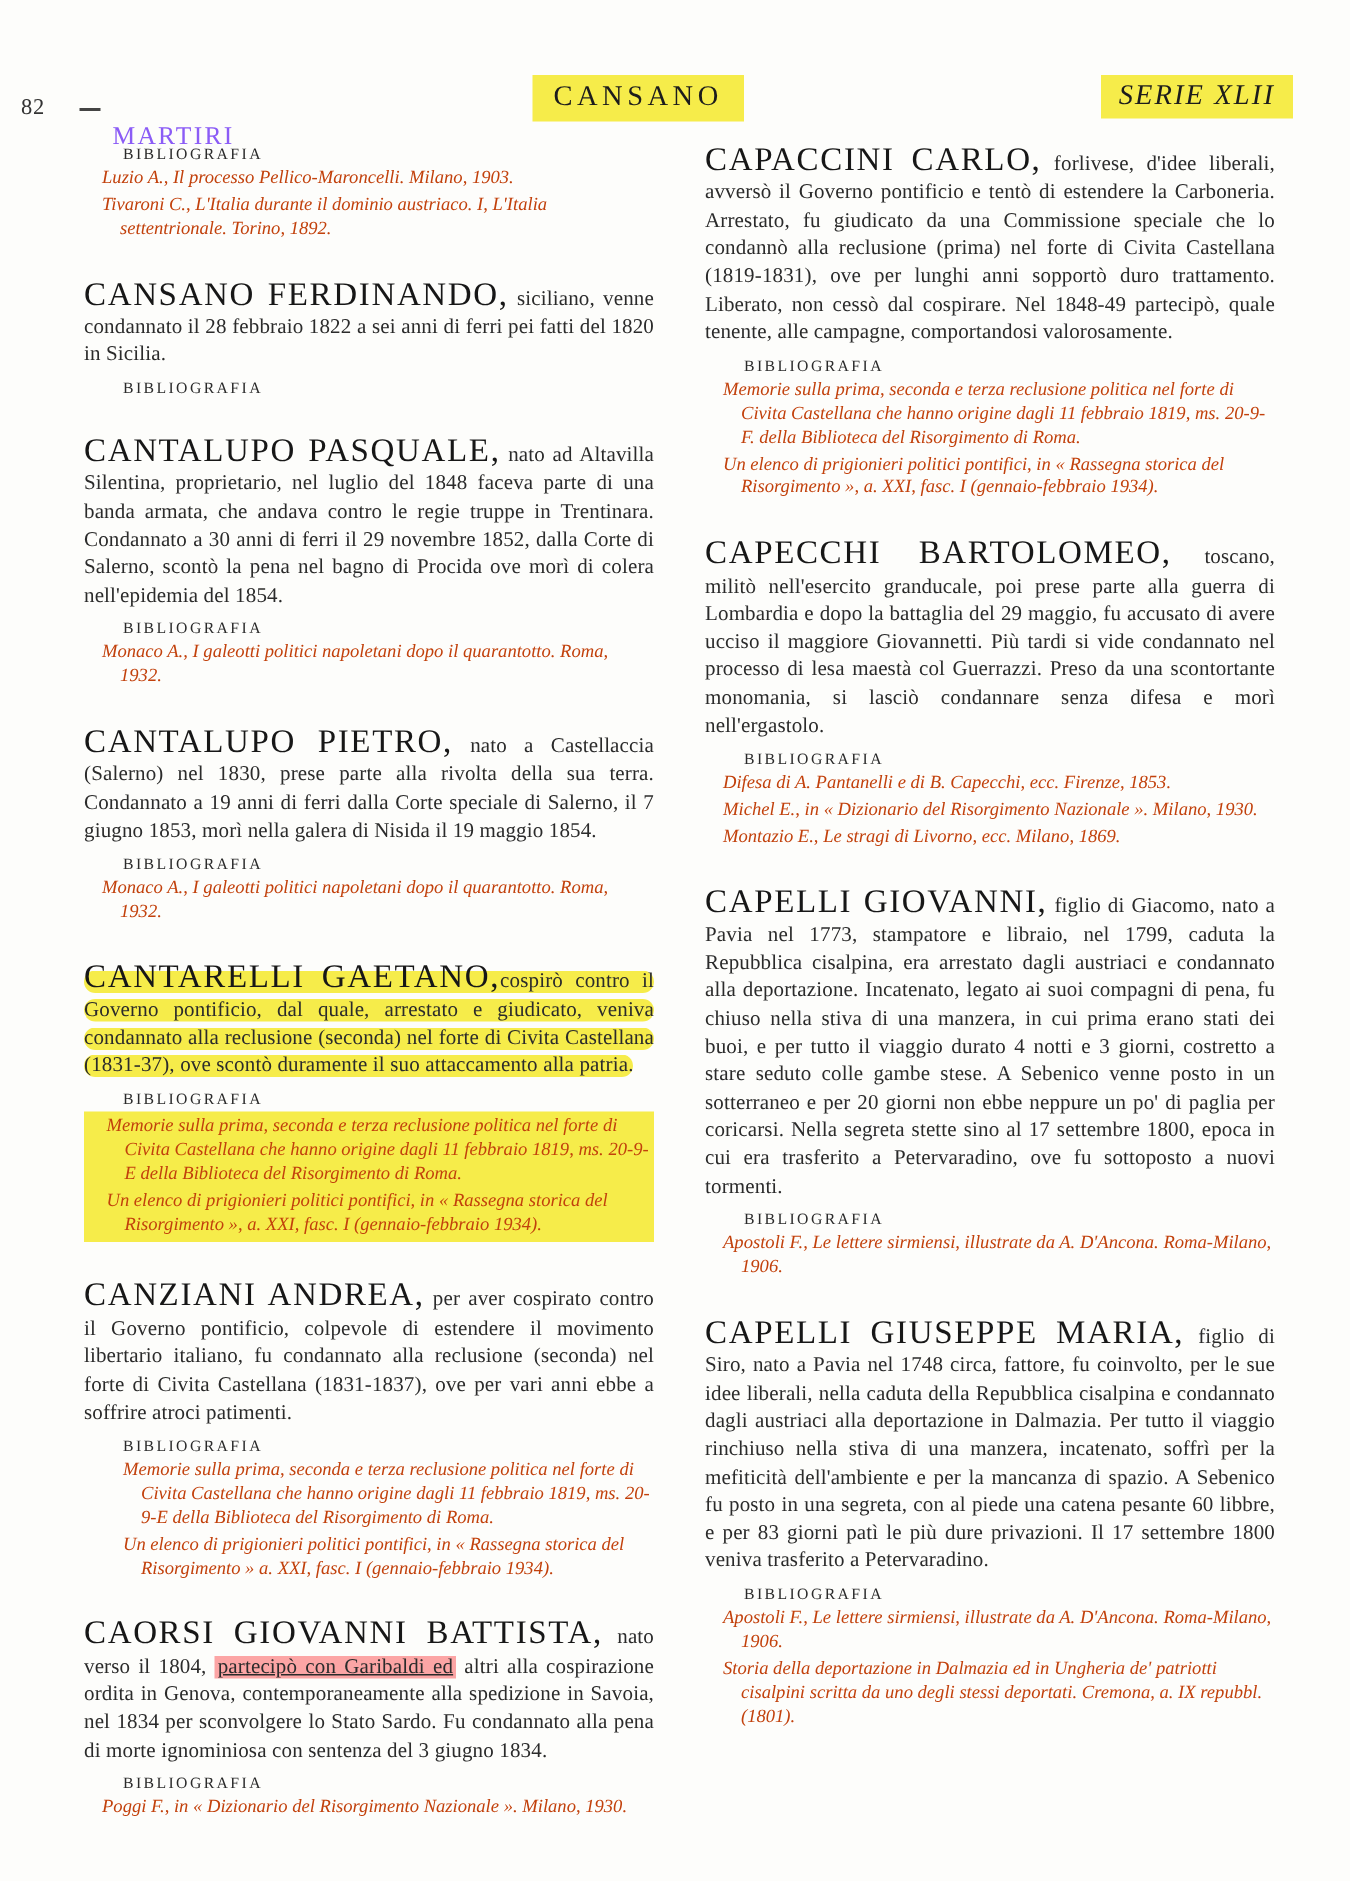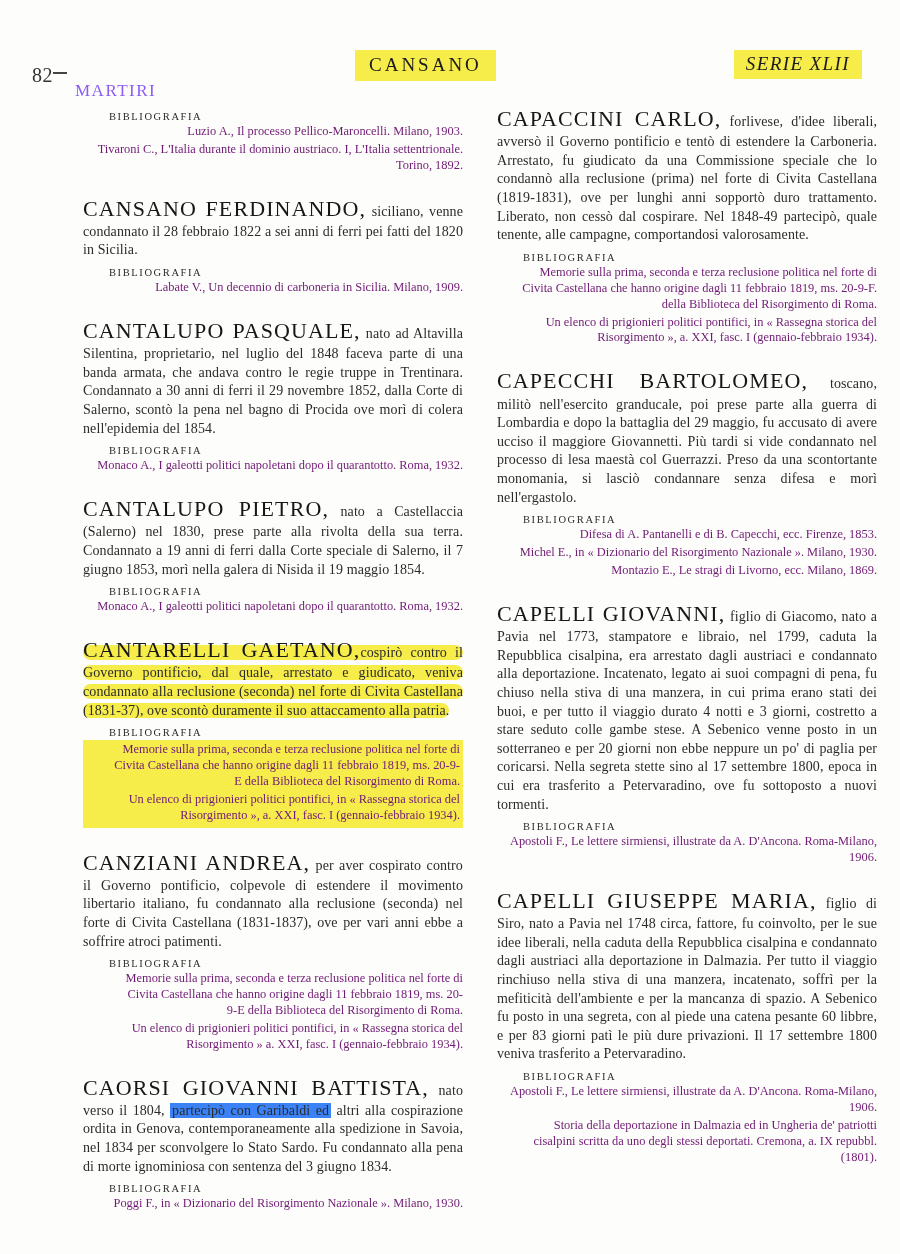--- a/index.html
+++ b/index.html
@@ -23,23 +23,23 @@
   
   .header {
     position: absolute;
     top: 50px;
     left: 0;
     right: 0;
     height: 40px;
   }
   .page-num {
     position: absolute;
-    left: 32px;
+    left: 14px;
     top: 14px;
-    font-size: 20px;
+    font-size: 15px;
     color: #333;
     letter-spacing: .5px;
   }
   .dash {
     position: absolute;
     left: 53px;
     top: 22px;
     width: 14px;
     height: 2px;
     background: #444;
@@ -72,23 +72,22 @@
     font-size: 19px;
     letter-spacing: 1.4px;
     color: #1c1c1c;
     background: #f6ec4a;
     padding: 3px 12px 4px 12px;
     font-style: italic;
   }
   
   .col {
     position: absolute;
-    top: 104px;
+    top: 91px;
     width: 380px;
-    margin-left: 27px;
   }
   .col-left { left: 56px; }
   .col-right { left: 470px; }
 
   .entry { margin-bottom: 9px; }
 
   .headword {
     font-size: 22px;
     letter-spacing: 1.1px;
     color: #171717;
@@ -115,39 +114,40 @@
     letter-spacing: 1.6px;
     margin: 7px 0 2px 26px;
     color: #2b2b2b;
   }
   .biblio {
     font-size: 12.4px;
     line-height: 1.28;
     margin: 0 0 2px 12px;
     text-indent: -12px;
     padding-left: 12px;
-    color: #701a75;
-    text-align: right;
+    font-style: italic;
+    color: #c2410c;
   }
   .biblio.ind { margin-left: 26px; }
 
   
   .hl {
     background: #f6ec4a;
     box-decoration-break: clone;
     border-radius: 19px;
     -webkit-box-decoration-break: clone;
   }
   .block-hl {
     background: #f6ec4a;
     padding: 2px 3px;
   }
   .inline-hl {
-    background: #3b82f6;
+    background: #fca5a5;
     padding: 0 2px;
+    text-decoration: underline;
   }
   .spacer { height: 11px; }
 </style>
 </head>
 <body>
 
 <div class="page">
 
   <div class="header">
     <span class="page-num">82</span>
@@ -166,21 +166,20 @@
     </div>
 
     <div class="spacer"></div>
 
     <div class="entry">
       <p class="para">
         <span class="headword">CANSANO FERDINANDO,</span>
         <span class="body">siciliano, venne condannato il 28 febbraio 1822 a sei anni di ferri pei fatti del 1820 in Sicilia.</span>
       </p>
       <div class="biblio-head">BIBLIOGRAFIA</div>
-      <div class="biblio">Labate V., Un decennio di carboneria in Sicilia. Milano, 1909.</div>
     </div>
 
     <div class="spacer"></div>
 
     <div class="entry">
       <p class="para">
         <span class="headword">CANTALUPO PASQUALE,</span>
         <span class="body">nato ad Altavilla Silentina, proprietario, nel luglio del 1848 faceva parte di una banda armata, che andava contro le regie truppe in Trentinara. Condannato a 30 anni di ferri il 29 novembre 1852, dalla Corte di Salerno, scontò la pena nel bagno di Procida ove morì di colera nell'epidemia del 1854.</span>
       </p>
       <div class="biblio-head">BIBLIOGRAFIA</div>

